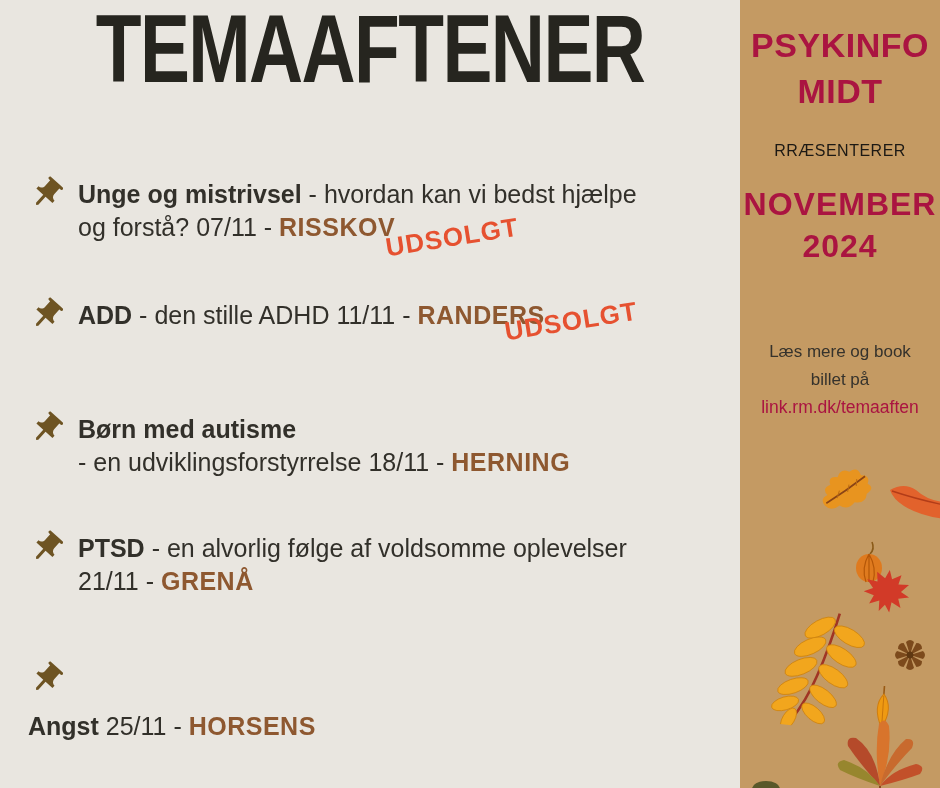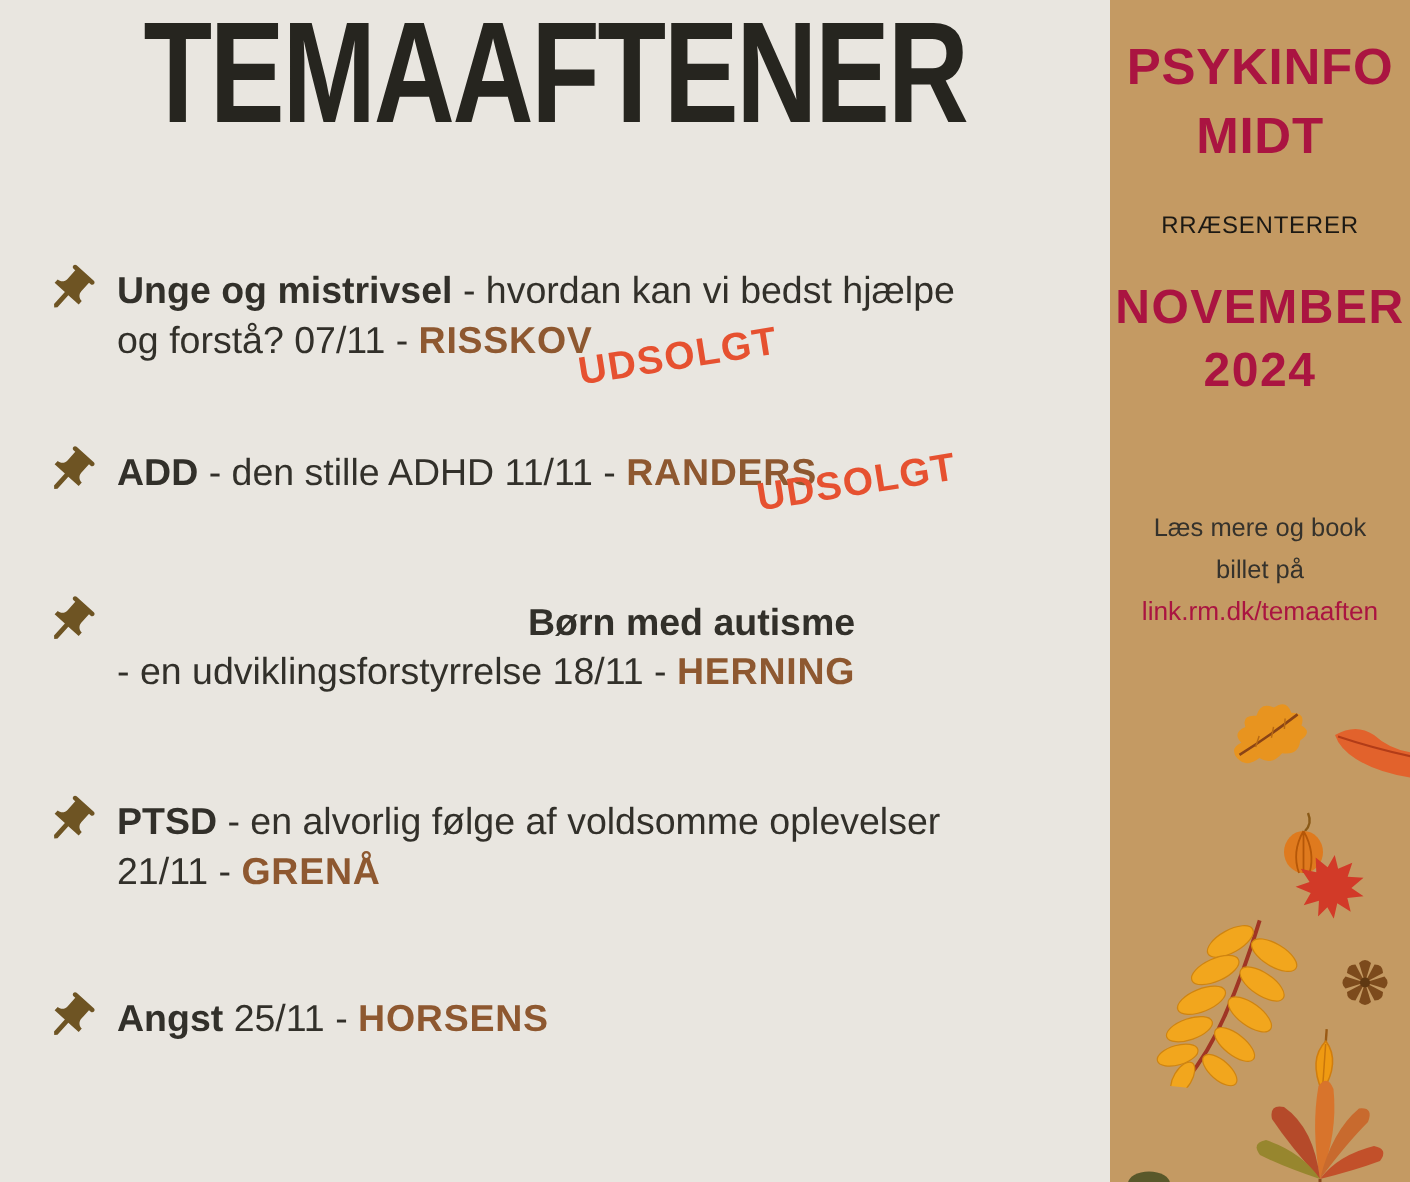--- a/index.html
+++ b/index.html
@@ -21,23 +21,23 @@
   .pin{width:37px;height:37px;flex:0 0 auto;color:var(--pin);
        transform:rotate(42deg);margin-top:-3px;}
   .pin svg{display:block;width:37px;height:37px;}
   .event-text{font-size:25px;line-height:33px;color:var(--body);white-space:pre-line;}
   .seg-bold{font-weight:700;}
   .seg-location{font-weight:700;color:var(--loc);letter-spacing:.5px;}
   .badge{position:absolute;font-size:26px;font-weight:700;letter-spacing:1px;
          color:var(--soldout);transform:rotate(-9deg);white-space:nowrap;}
   .event-1{top:150px;margin-top:28px;} .event-1 .badge{left:357px;top:44px;}
   .event-2{top:299px;justify-content:center;} .event-2 .badge{left:476px;top:7px;}
-  .event-3{top:399px;text-align:right;}
+  .event-3{top:413px;}
   .event-4{top:532px;justify-content:flex-end;}
-  .event-5{top:663px;}
+  .event-5{top:663px;flex-direction:column;}
 
   
   .sidebar{position:absolute;left:740px;top:0;width:200px;height:788px;
            background:var(--side-bg);text-align:center;overflow:hidden;}
   .brand{margin-top:22px;font-size:34px;line-height:1.36;font-weight:800;
          color:var(--crimson);letter-spacing:.5px;}
   .presents{margin-top:28px;font-size:16px;font-weight:500;color:var(--presents);
             letter-spacing:.5px;}
   .month{margin-top:24px;font-size:32px;line-height:1.3;font-weight:800;
          color:var(--crimson);letter-spacing:1px;}

